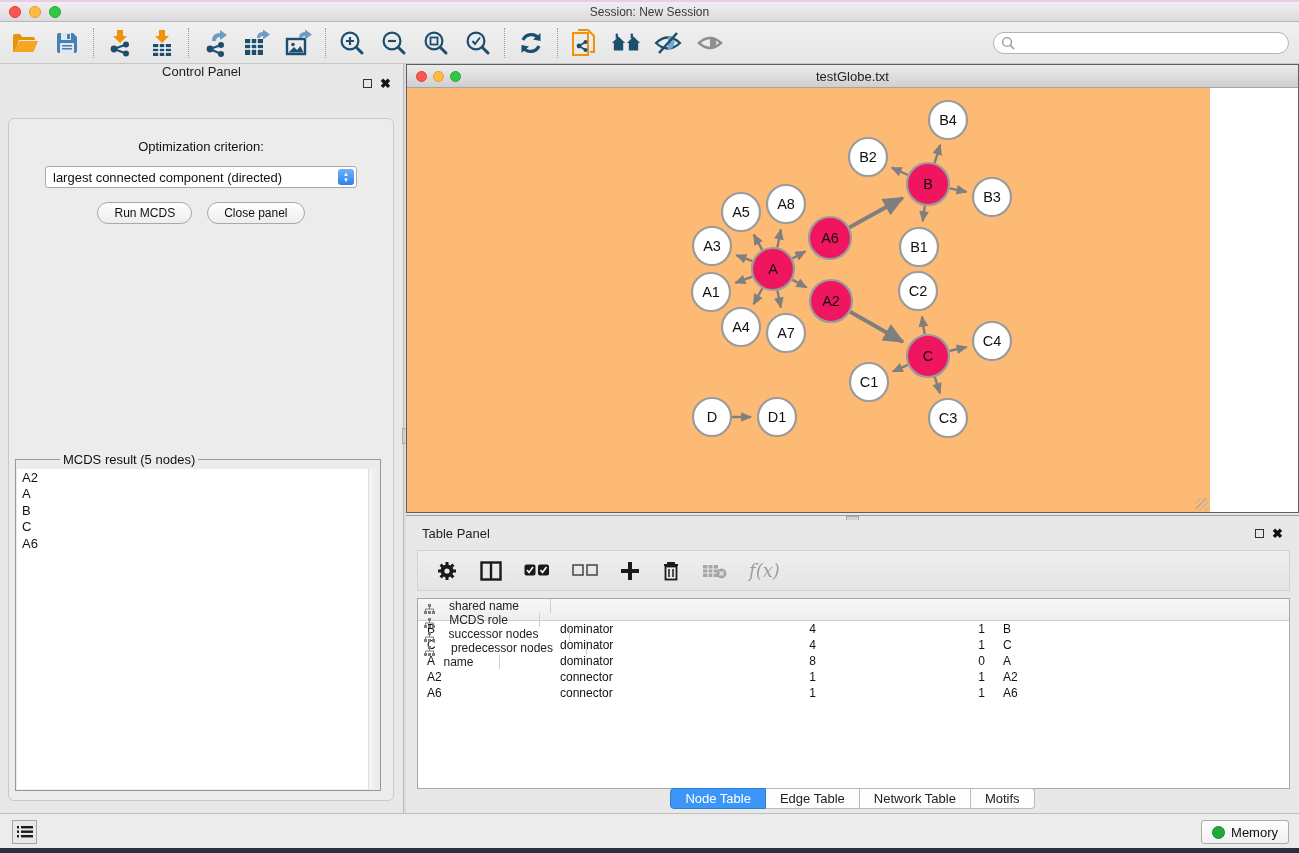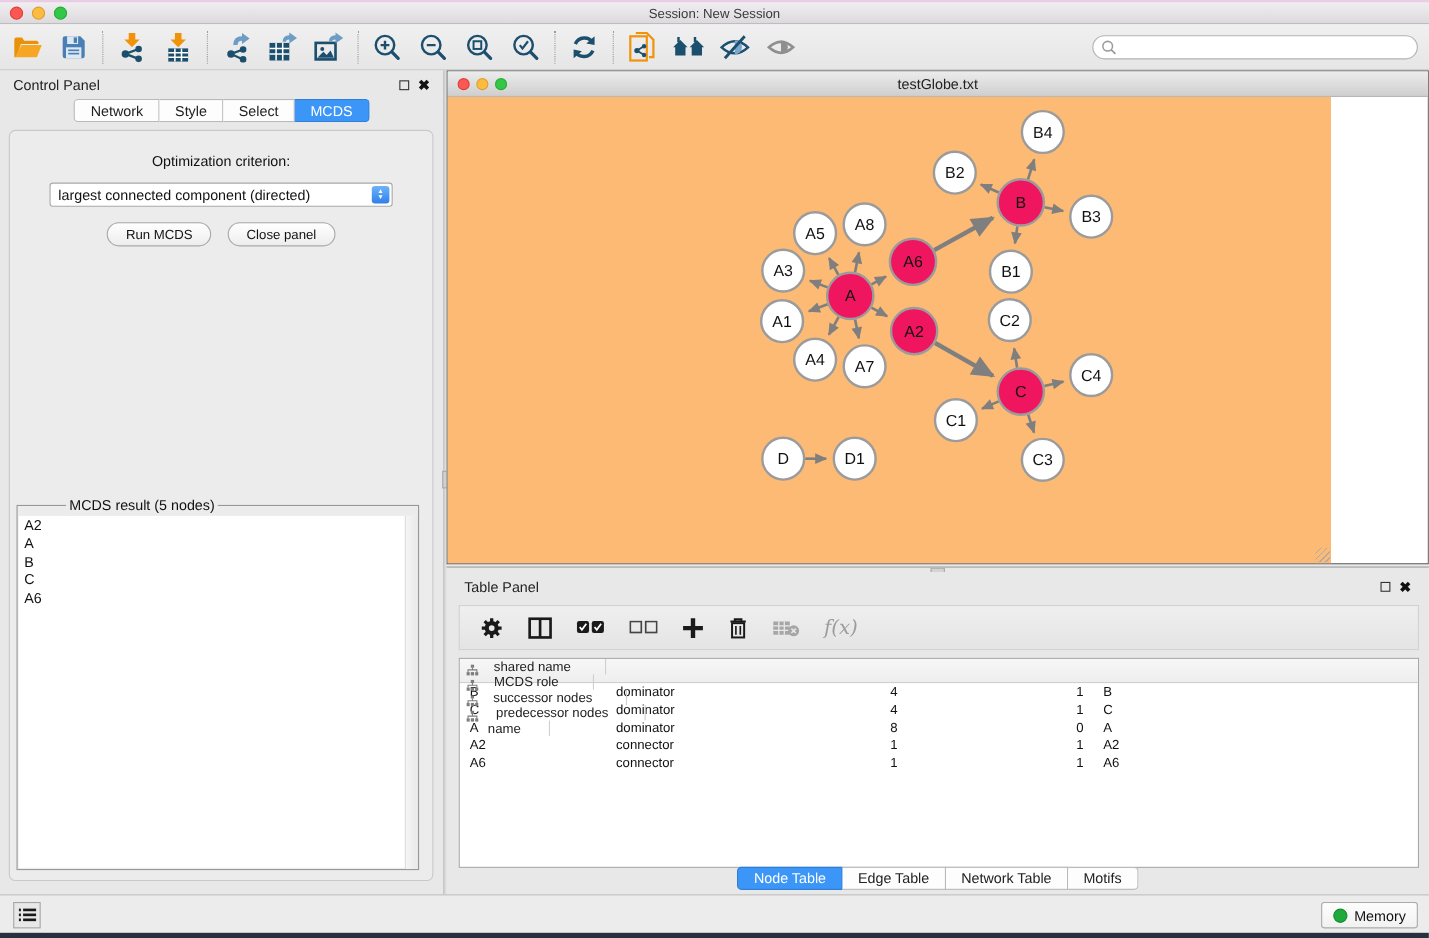--- a/index.html
+++ b/index.html
@@ -33,21 +33,21 @@
 
   
   .main { position: absolute; top: 64px; left: 0; right: 0; bottom: 40px; }
   .vdivider { position: absolute; left: 403px; top: 0; bottom: 0; width: 3px; background: #dcdcdc;
     border-left: 1px solid #bdbdbd; }
   .vdivider .handle { position: absolute; top: 364px; left: -2px; width: 6px; height: 16px;
     background: #cfcfcf; border: 1px solid #a8a8a8; }
 
   
   .control-panel { position: absolute; left: 0; top: 0; width: 403px; bottom: 0; background: #e8e8e8; }
-  .panel-header { position: relative; height: 26px; display: flex; align-items: center; padding: 0 12px; }
+  .panel-header { position: relative; height: 26px; display: flex; align-items: center; padding: 0 12px; flex-direction: column; }
   .panel-title { font-size: 13px; color: #222; }
   .panel-header-icons { margin-left: auto; display: flex; gap: 8px; align-items: center; }
   .float-icon { width: 9px; height: 9px; border: 1.5px solid #333; display: inline-block; cursor: pointer; }
   .close-icon { font-size: 13px; font-weight: bold; color: #111; line-height: 9px; cursor: pointer; }
 
   .seg-tabs { display: flex; justify-content: center; }
   .seg-tab { height: 21px; padding: 0 14px; font-size: 13px; line-height: 19px; background: #fdfdfd;
     border: 1px solid #b9b9b9; border-left: none; color: #222; cursor: pointer; }
   .seg-tab:first-child { border-left: 1px solid #b9b9b9; border-radius: 4px 0 0 4px; }
   .seg-tab:last-child { border-radius: 0 4px 4px 0; }
@@ -296,26 +296,20 @@
   <div class="main">
 
     <div class="control-panel">
       <div class="panel-header">
         <span class="panel-title">Control Panel</span>
         <span class="panel-header-icons">
           <span class="float-icon"></span>
           <span class="close-icon">✖</span>
         </span>
       </div>
-      <div class="seg-tabs" id="cp-tabs">
-          <div class="seg-tab">Network</div>
-          <div class="seg-tab">Style</div>
-          <div class="seg-tab">Select</div>
-          <div class="seg-tab active">MCDS</div>
-        </div>
       <div class="cp-content">
         <div class="opt-label">Optimization criterion:</div>
         <div class="select-box">
           <span>largest connected component (directed)</span>
           <span class="select-stepper">
               <span>▲</span>
               <span>▼</span>
             </span>
         </div>
         <div class="btn-row">

